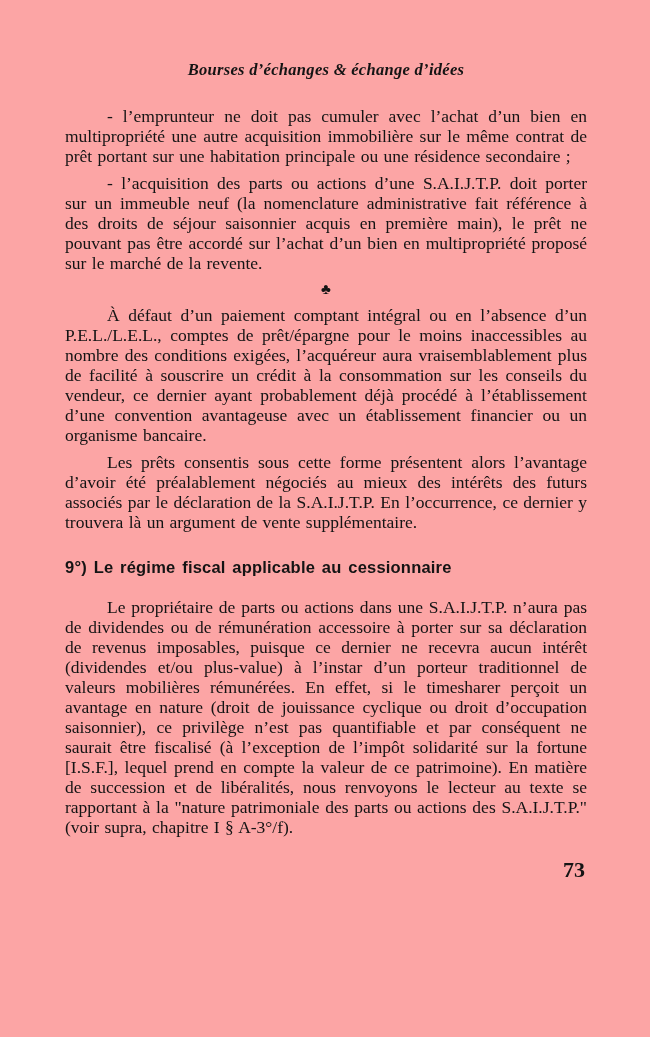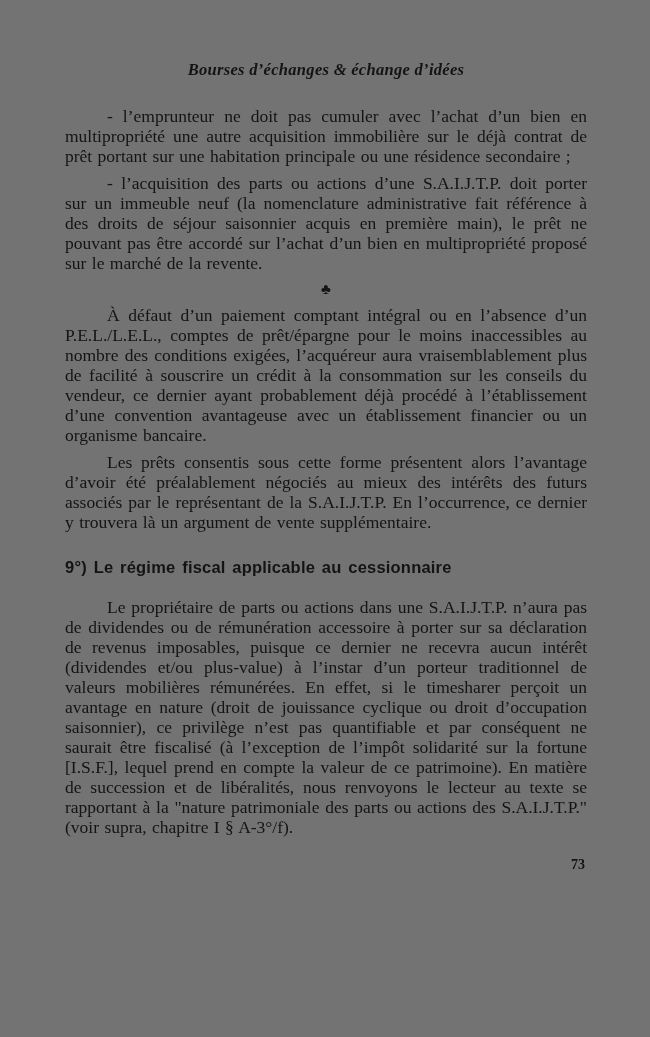--- a/index.html
+++ b/index.html
@@ -6,21 +6,21 @@
   html, body { width: 650px; background: #ffffff; }
   body {
     height: 1037px;
     font-family: "Liberation Serif", serif;
     color: #141414;
     overflow: hidden;
   }
   .page {
     width: 650px;
     height: 1037px;
-    background: #737373;
+    background: #fca5a5;
     padding: 60px 63px 0 65px;
   }
   .running-header {
     text-align: center;
     font-weight: bold;
     font-style: italic;
     font-size: 16.5px;
     letter-spacing: 0.3px;
     margin-bottom: 26px;
   }
@@ -43,41 +43,41 @@
     font-family: "Liberation Sans", sans-serif;
     font-weight: bold;
     font-size: 16.5px;
     letter-spacing: 0.2px;
     word-spacing: 2px;
     margin: 26px 0 20px 0;
   }
   .page-number {
     text-align: right;
     font-weight: bold;
-    font-size: 14px;
+    font-size: 22px;
     margin-top: 20px;
     padding-right: 2px;
   }
 </style>
 </head>
 <body>
 
 <main class="page">
 
   <div class="running-header">Bourses d’échanges &amp; échange d’idées</div>
 
-  <p class="para">- l’emprunteur ne doit pas cumuler avec l’achat d’un bien en multipropriété une autre acquisition immobilière sur le déjà contrat de prêt portant sur une habitation principale ou une résidence secondaire ;</p>
+  <p class="para">- l’emprunteur ne doit pas cumuler avec l’achat d’un bien en multipropriété une autre acquisition immobilière sur le même contrat de prêt portant sur une habitation principale ou une résidence secondaire ;</p>
 
   <p class="para">- l’acquisition des parts ou actions d’une S.A.I.J.T.P. doit porter sur un immeuble neuf (la nomenclature administrative fait référence à des droits de séjour saisonnier acquis en première main), le prêt ne pouvant pas être accordé sur l’achat d’un bien en multipropriété proposé sur le marché de la revente.</p>
 
   <div class="separator">♣</div>
 
   <p class="para">À défaut d’un paiement comptant intégral ou en l’absence d’un P.E.L./L.E.L., comptes de prêt/épargne pour le moins inaccessibles au nombre des conditions exigées, l’acquéreur aura vraisemblablement plus de facilité à souscrire un crédit à la consommation sur les conseils du vendeur, ce dernier ayant probablement déjà procédé à l’établissement d’une convention avantageuse avec un établissement financier ou un organisme bancaire.</p>
 
-  <p class="para">Les prêts consentis sous cette forme présentent alors l’avantage d’avoir été préalablement négociés au mieux des intérêts des futurs associés par le représentant de la S.A.I.J.T.P. En l’occurrence, ce dernier y trouvera là un argument de vente supplémentaire.</p>
+  <p class="para">Les prêts consentis sous cette forme présentent alors l’avantage d’avoir été préalablement négociés au mieux des intérêts des futurs associés par le déclaration de la S.A.I.J.T.P. En l’occurrence, ce dernier y trouvera là un argument de vente supplémentaire.</p>
 
   <h2 class="section-heading">9°) Le régime fiscal applicable au cessionnaire</h2>
 
   <p class="para">Le propriétaire de parts ou actions dans une S.A.I.J.T.P. n’aura pas de dividendes ou de rémunération accessoire à porter sur sa déclaration de revenus imposables, puisque ce dernier ne recevra aucun intérêt (dividendes et/ou plus-value) à l’instar d’un porteur traditionnel de valeurs mobilières rémunérées. En effet, si le timesharer perçoit un avantage en nature (droit de jouissance cyclique ou droit d’occupation saisonnier), ce privilège n’est pas quantifiable et par conséquent ne saurait être fiscalisé (à l’exception de l’impôt solidarité sur la fortune [I.S.F.], lequel prend en compte la valeur de ce patrimoine). En matière de succession et de libéralités, nous renvoyons le lecteur au texte se rapportant à la "nature patrimoniale des parts ou actions des S.A.I.J.T.P." (voir supra, chapitre I § A-3°/f).</p>
 
   <div class="page-number">73</div>
 
 </main>
 
 </body></html>

